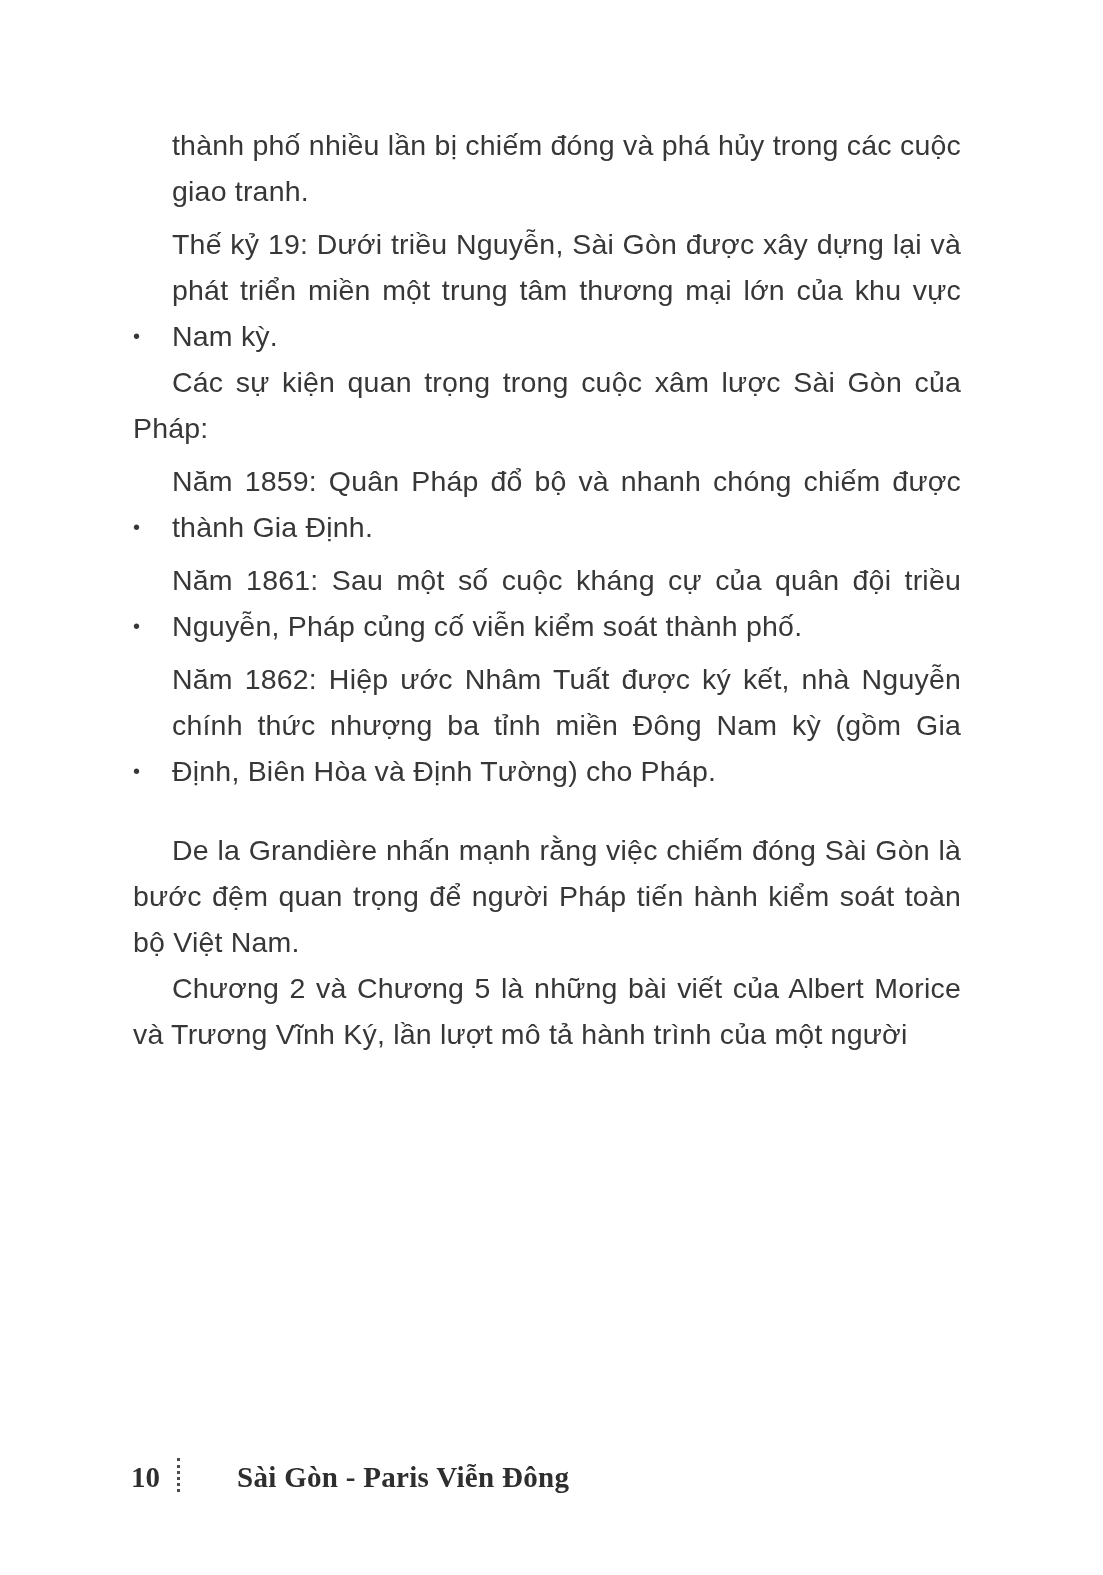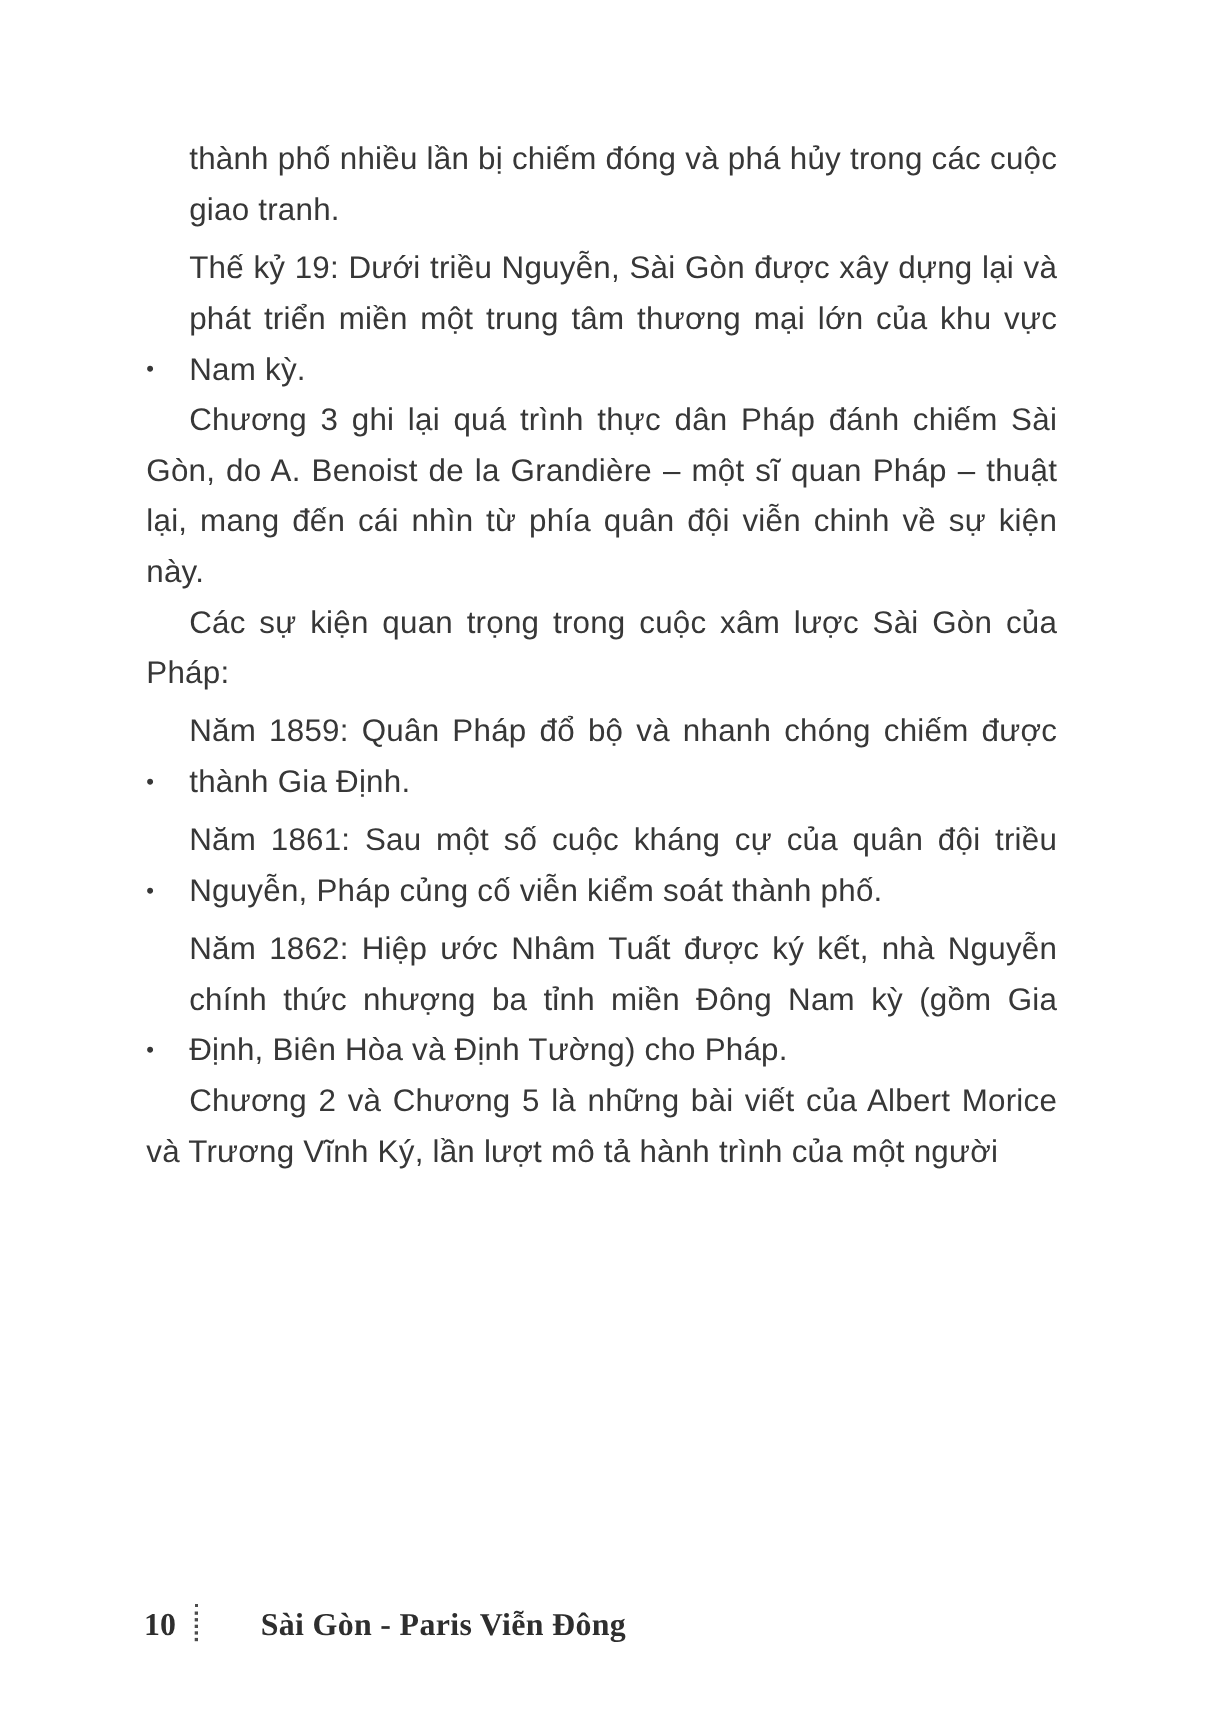--- a/index.html
+++ b/index.html
@@ -76,39 +76,39 @@
       <span class="marker"></span>
       <div class="li-text">thành phố nhiều lần bị chiếm đóng và phá hủy trong các cuộc giao tranh.</div>
     </div>
 
     <div class="li">
       <span class="marker">•</span>
       <div class="li-text">Thế kỷ 19: Dưới triều Nguyễn, Sài Gòn được xây dựng lại và phát triển miền một trung tâm thương mại lớn của khu vực Nam kỳ.</div>
     </div>
 
 
-    <p class="para">Chương 3 ghi lại quá trình thực dân Pháp đánh chiếm Sài Gòn, do A. Benoist de la Grandière – một sĩ quan Pháp – thuật lại, mang đến cái nhìn từ phía quân đội viễn chinh về sự kiện này.</p>
 
     <p class="para">Các sự kiện quan trọng trong cuộc xâm lược Sài Gòn của Pháp:</p>
 
     <div class="li">
       <span class="marker">•</span>
       <div class="li-text">Năm 1859: Quân Pháp đổ bộ và nhanh chóng chiếm được thành Gia Định.</div>
     </div>
 
     <div class="li">
       <span class="marker">•</span>
       <div class="li-text">Năm 1861: Sau một số cuộc kháng cự của quân đội triều Nguyễn, Pháp củng cố viễn kiểm soát thành phố.</div>
     </div>
 
     <div class="li">
       <span class="marker">•</span>
       <div class="li-text">Năm 1862: Hiệp ước Nhâm Tuất được ký kết, nhà Nguyễn chính thức nhượng ba tỉnh miền Đông Nam kỳ (gồm Gia Định, Biên Hòa và Định Tường) cho Pháp.</div>
     </div>
 
+    <p class="para gap">De la Grandière nhấn mạnh rằng việc chiếm đóng Sài Gòn là bước đệm quan trọng để người Pháp tiến hành kiểm soát toàn bộ Việt Nam.</p>
 
     <p class="para">Chương 2 và Chương 5 là những bài viết của Albert Morice và Trương Vĩnh Ký, lần lượt mô tả hành trình của một người</p>
 
   </main>
 
   <footer class="page-footer">
     <span class="page-num">10</span>
     <span class="footer-divider"></span>
     <span class="book-title">Sài Gòn - Paris Viễn Đông</span>
   </footer>

